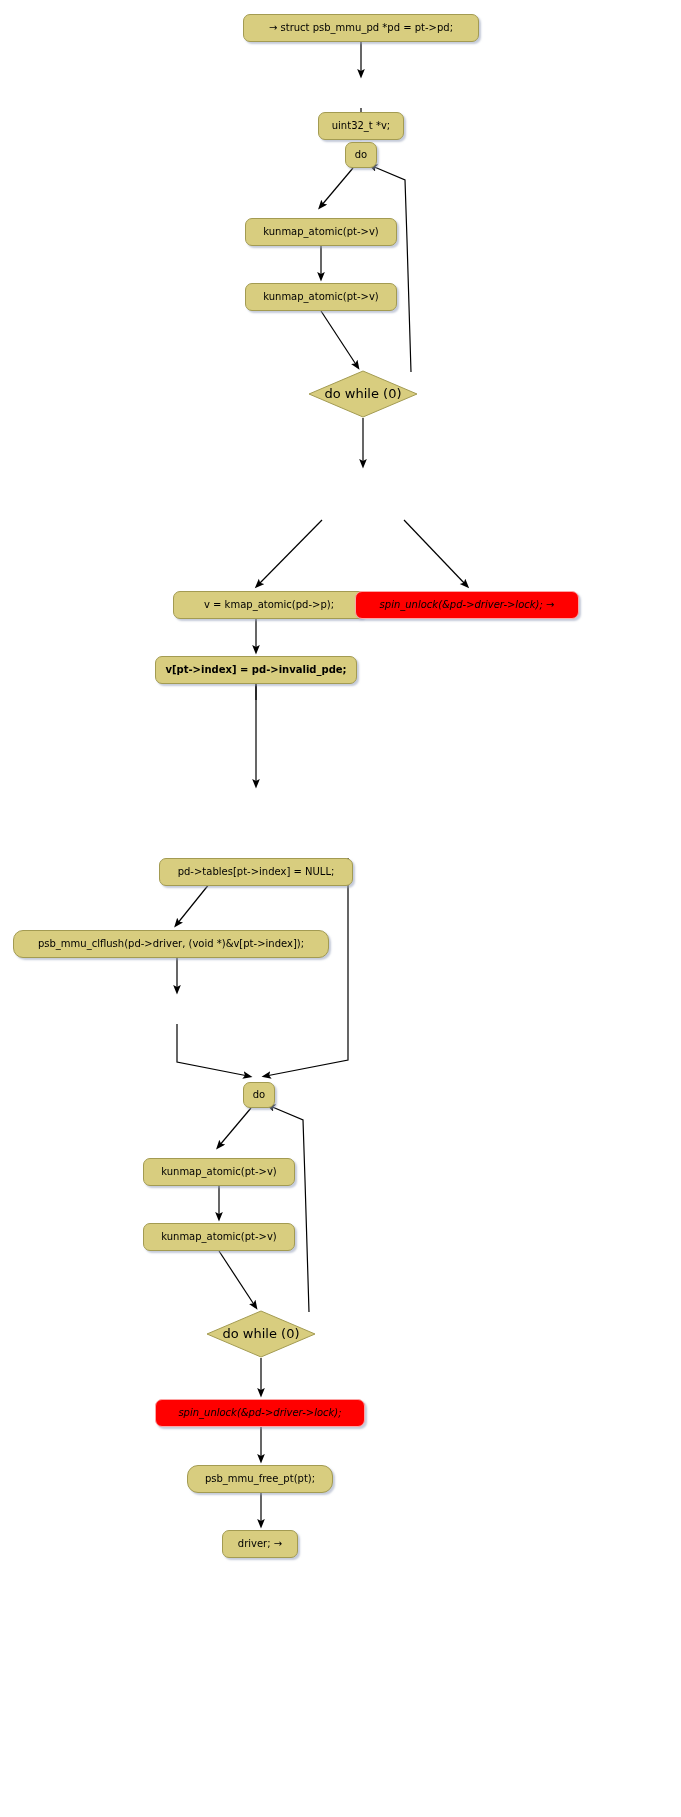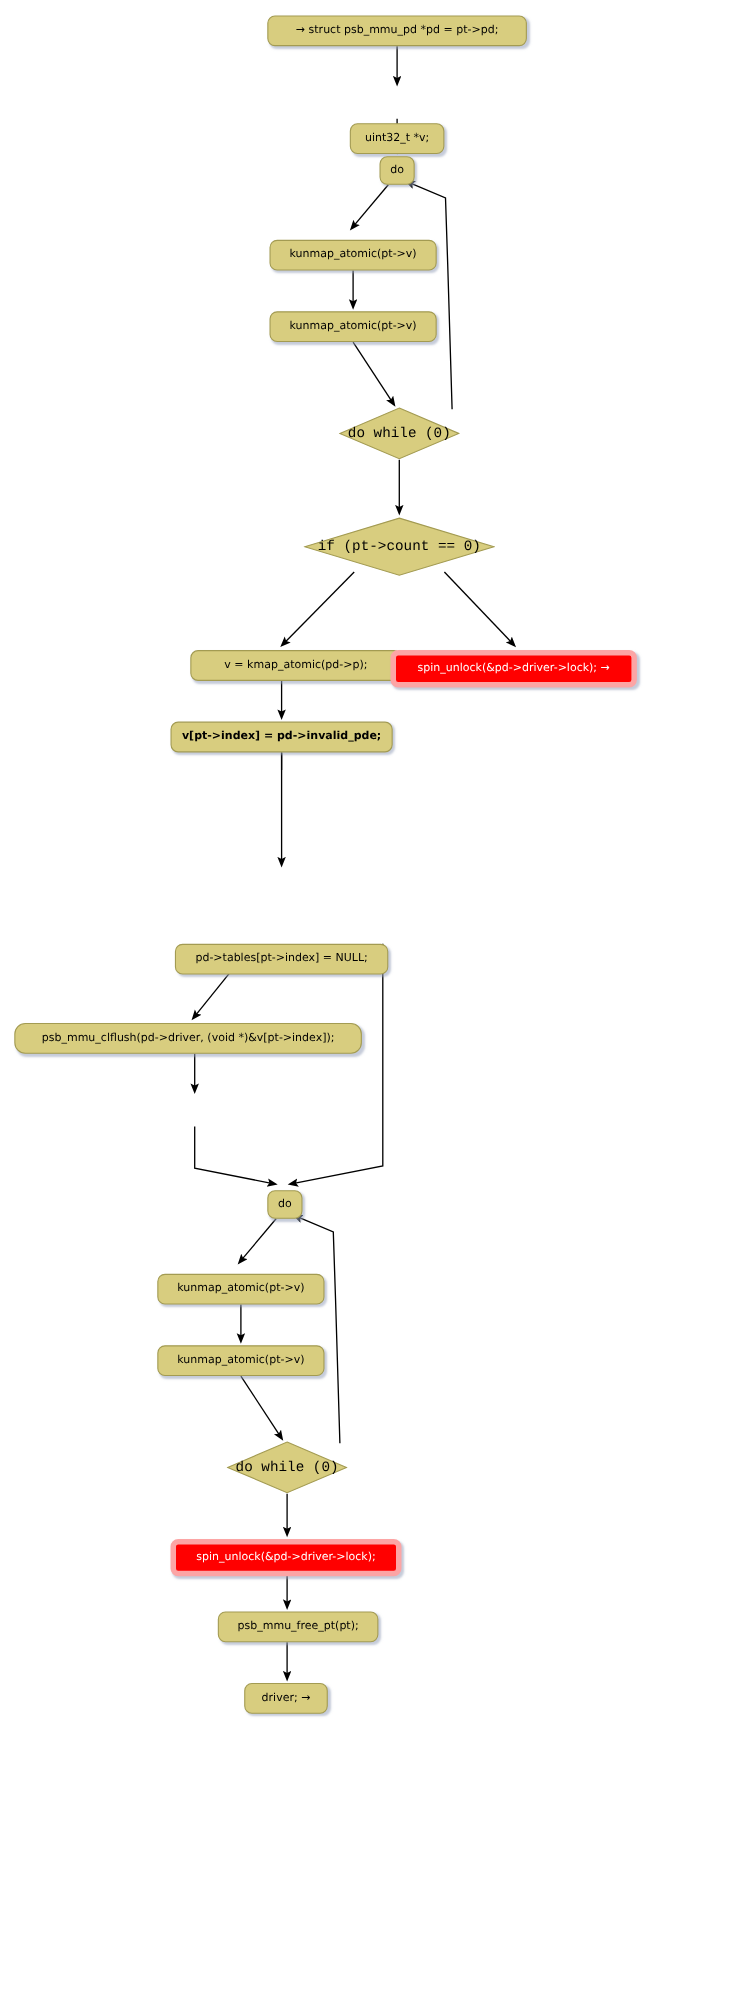--- a/index.html
+++ b/index.html
@@ -45,43 +45,43 @@
     border: 1px solid #a39b52;
     border-radius: 7px;
     color: #000000;
     font-size: 10px;
     padding: 12px 9px;
     box-shadow: 2px 2px 2px rgba(150,160,185,0.55);
     text-align: center;
   }
   .box.red {
     background: #ff0000;
-    border: 5px solid #fca5a5;
-    color: #ffffff;
+    border: 1px solid #fca5a5;
+    color: #000000;
+    font-style: italic;
   }
   
   .diamond {
     background: transparent;
     border: none;
     color: #000000;
     font-size: 13px;
   }
   .diamond .dshape {
     position: absolute;
     left: 0;
     top: 0;
     width: 100%;
     height: 100%;
   }
   .diamond .dlabel {
     position: relative;
     z-index: 2;
     width: 100%;
     line-height: 1.15;
-    font-family: Liberation Mono, monospace;
   }
   .multi {
     white-space: pre;
   }
 </style>
 </head>
 <body>
 
 <div id="canvas">
 
@@ -163,26 +163,20 @@
     <span>kunmap_atomic(pt-&gt;v)</span>
   </div>
 
   <div class="node diamond" style="left:308px; top:370px; width:110px; height:48px;">
     <svg class="dshape" viewBox="0 0 110 48" preserveAspectRatio="none">
       <polygon points="55,1 109,24 55,47 1,24" fill="#d8cd7f" stroke="#a39b52" stroke-width="1"></polygon>
     </svg>
     <span class="dlabel">do while (0)</span>
   </div>
 
-  <div class="node diamond" style="left:276px; top:470px; width:174px; height:54px;">
-    <svg class="dshape" viewBox="0 0 174 54" preserveAspectRatio="none">
-      <polygon points="87,1 173,27 87,53 1,27" fill="#d8cd7f" stroke="#a39b52" stroke-width="1"></polygon>
-    </svg>
-    <span class="dlabel">if (pt-&gt;count == 0)</span>
-  </div>
 
   <div class="node box" style="left:173px; top:591px; width:192px; height:28px;">
     <span>v = kmap_atomic(pd-&gt;p);</span>
   </div>
 
   <div class="node box red" style="left:355px; top:591px; width:224px; height:28px;">
     <span>spin_unlock(&amp;pd-&gt;driver-&gt;lock); →</span>
   </div>
 
   <div class="node box" style="left:155px; top:656px; width:202px; height:28px;font-weight:bold;">
@@ -215,21 +209,21 @@
     <svg class="dshape" viewBox="0 0 110 48" preserveAspectRatio="none">
       <polygon points="55,1 109,24 55,47 1,24" fill="#d8cd7f" stroke="#a39b52" stroke-width="1"></polygon>
     </svg>
     <span class="dlabel">do while (0)</span>
   </div>
 
   <div class="node box red" style="left:155px; top:1399px; width:210px; height:28px;">
     <span>spin_unlock(&amp;pd-&gt;driver-&gt;lock);</span>
   </div>
 
-  <div class="node box" style="left:198px; top:1465px; width:146px; height:28px;">
+  <div class="node box" style="left:187px; top:1465px; width:146px; height:28px;border-radius:11px;">
     <span>psb_mmu_free_pt(pt);</span>
   </div>
 
   <div class="node box" style="left:222px; top:1530px; width:76px; height:28px;">
     <span>driver; →</span>
   </div>
 
 </div>
 
 </body></html>

